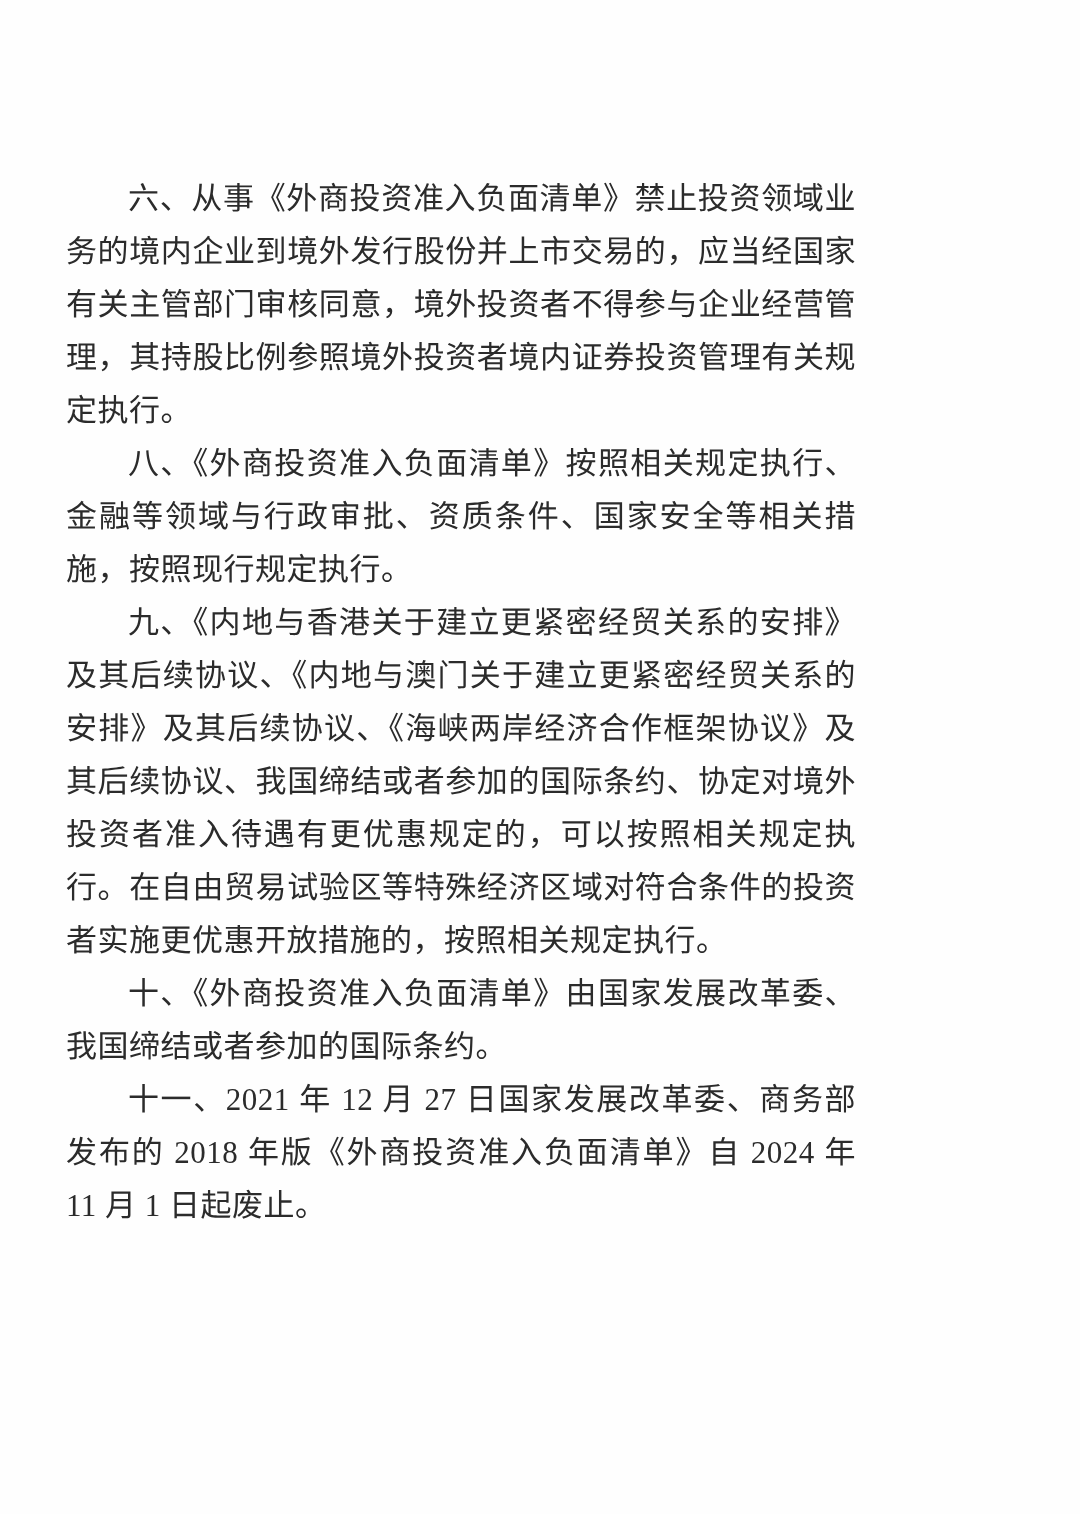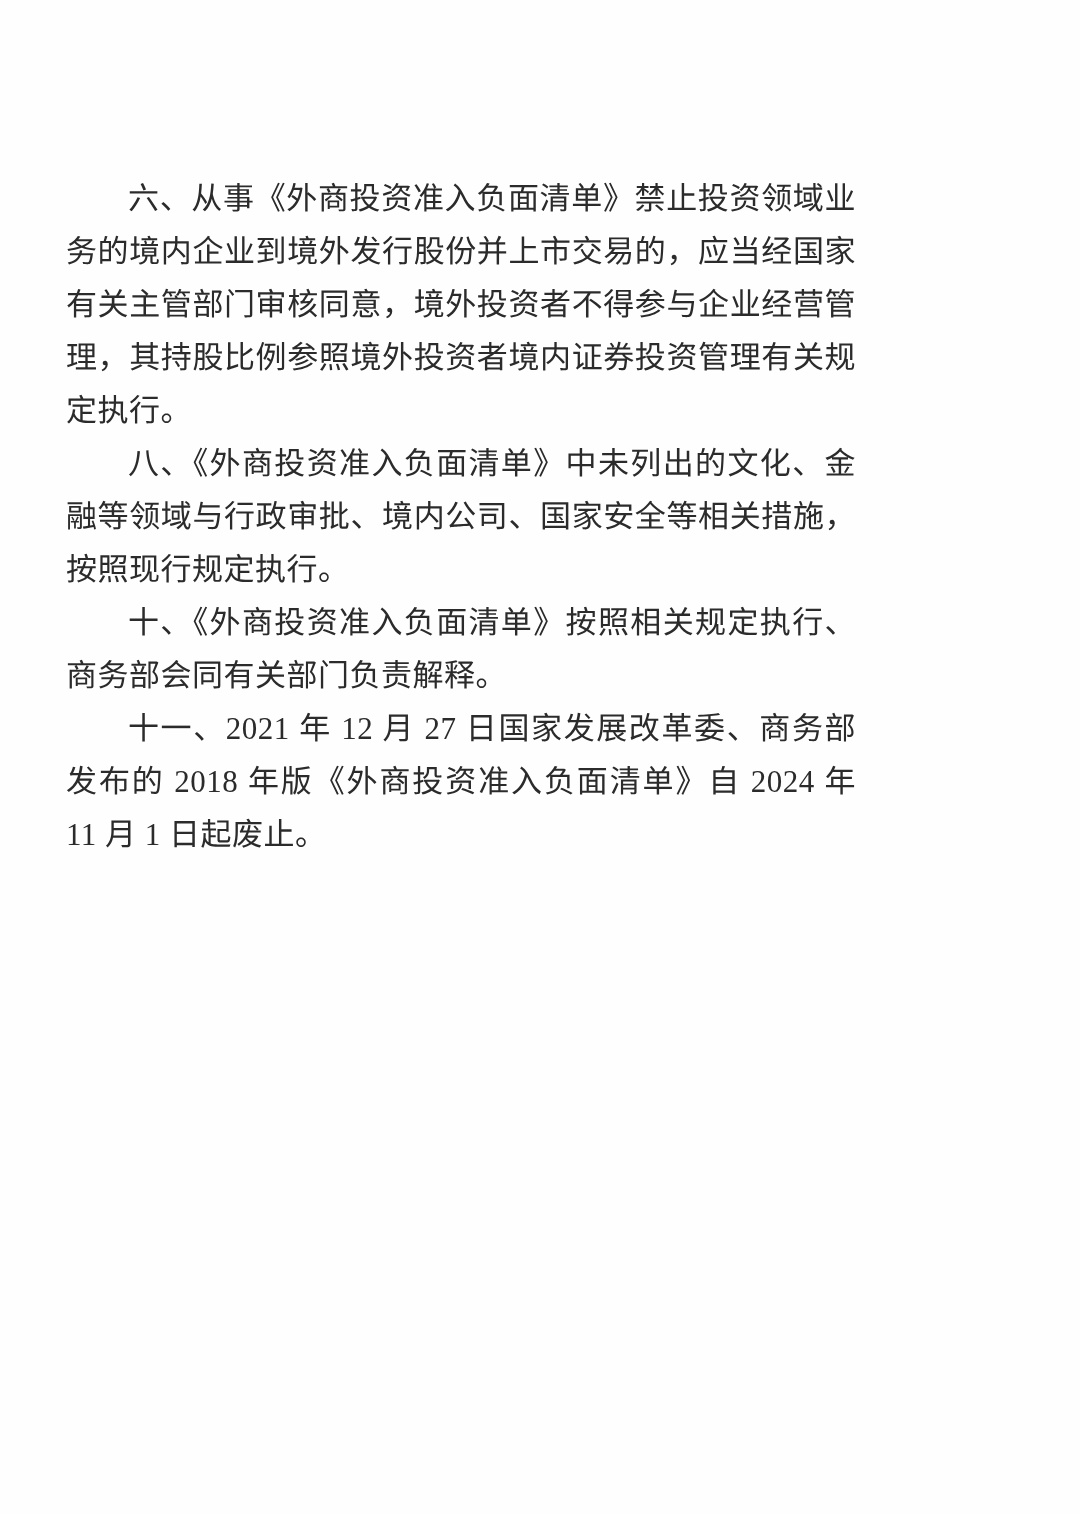--- a/index.html
+++ b/index.html
@@ -33,17 +33,18 @@
     
     -webkit-font-smoothing: antialiased;
   }
 </style>
 </head>
 <body>
 
 <div class="page">
   <article class="doc-body">
     <p class="para">六、从事《外商投资准入负面清单》禁止投资领域业务的境内企业到境外发行股份并上市交易的，应当经国家有关主管部门审核同意，境外投资者不得参与企业经营管理，其持股比例参照境外投资者境内证券投资管理有关规定执行。</p>
-    <p class="para">八、《外商投资准入负面清单》中未列出的文化、金融等领域与行政审批、境内公司、国家安全等相关措施，按照现行规定执行。</p>
-    <p class="para">十、《外商投资准入负面清单》按照相关规定执行、商务部会同有关部门负责解释。</p>
+    <p class="para">八、《外商投资准入负面清单》按照相关规定执行、金融等领域与行政审批、资质条件、国家安全等相关措施，按照现行规定执行。</p>
+    <p class="para">九、《内地与香港关于建立更紧密经贸关系的安排》及其后续协议、《内地与澳门关于建立更紧密经贸关系的安排》及其后续协议、《海峡两岸经济合作框架协议》及其后续协议、我国缔结或者参加的国际条约、协定对境外投资者准入待遇有更优惠规定的，可以按照相关规定执行。在自由贸易试验区等特殊经济区域对符合条件的投资者实施更优惠开放措施的，按照相关规定执行。</p>
+    <p class="para">十、《外商投资准入负面清单》由国家发展改革委、我国缔结或者参加的国际条约。</p>
     <p class="para">十一、2021 年 12 月 27 日国家发展改革委、商务部发布的 2018 年版《外商投资准入负面清单》自 2024 年 11 月 1 日起废止。</p>
   </article>
 </div>
 
 </body></html>

